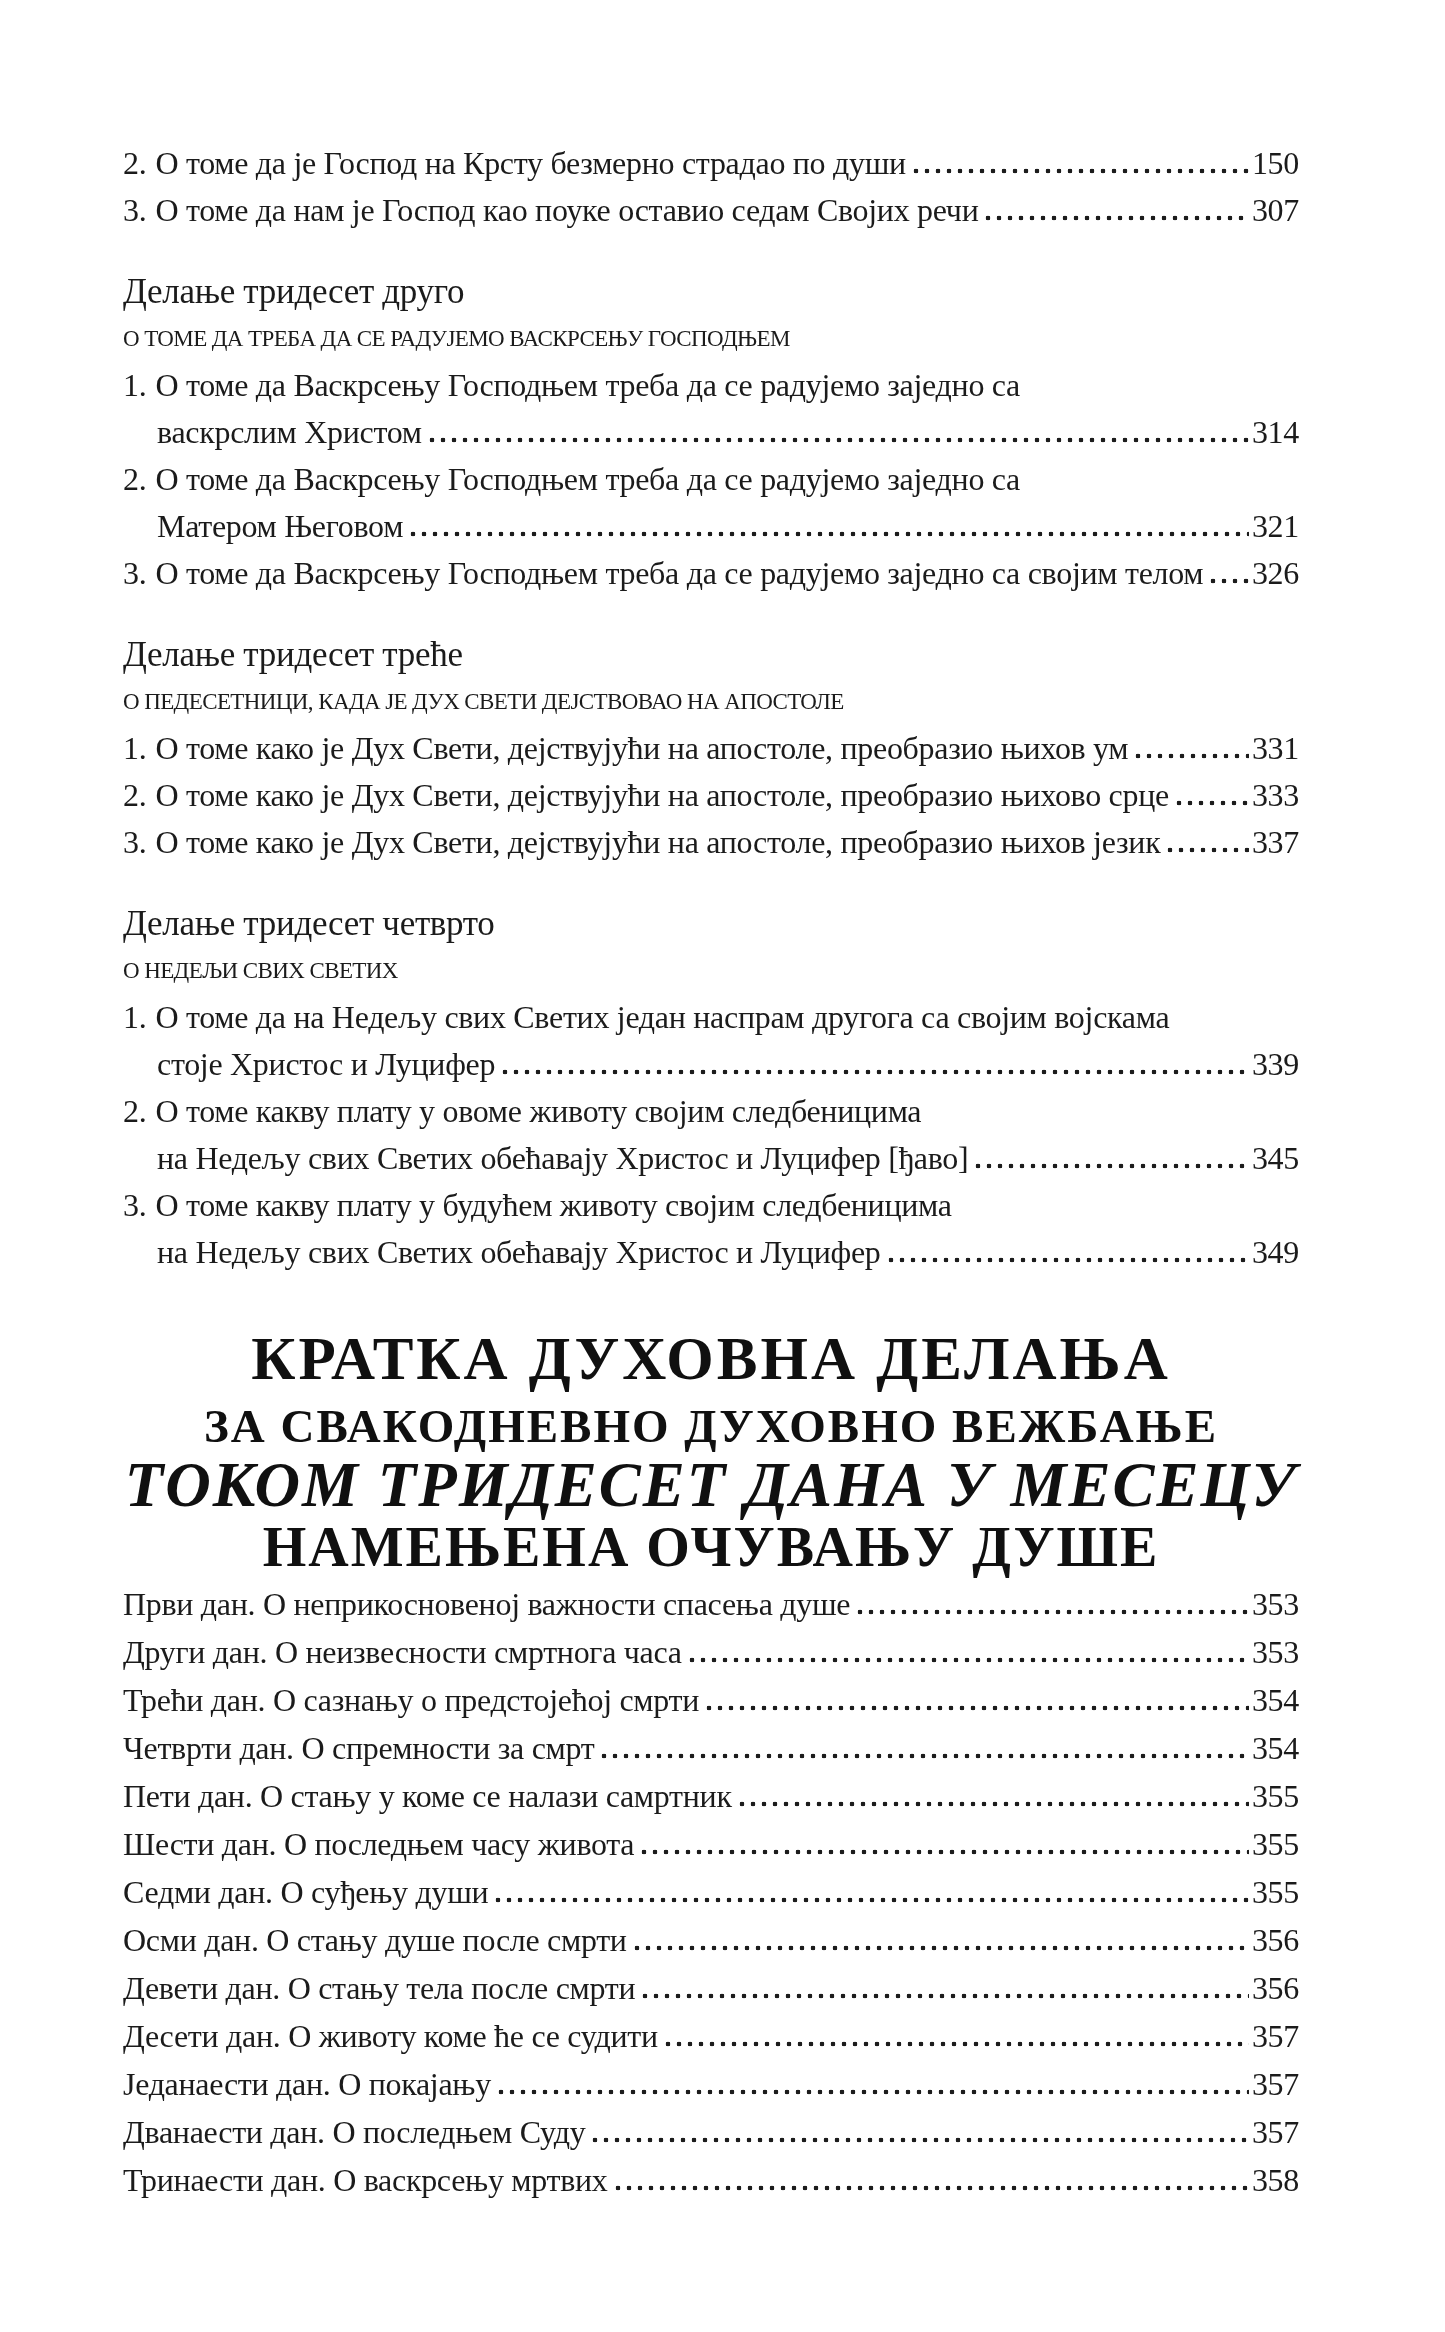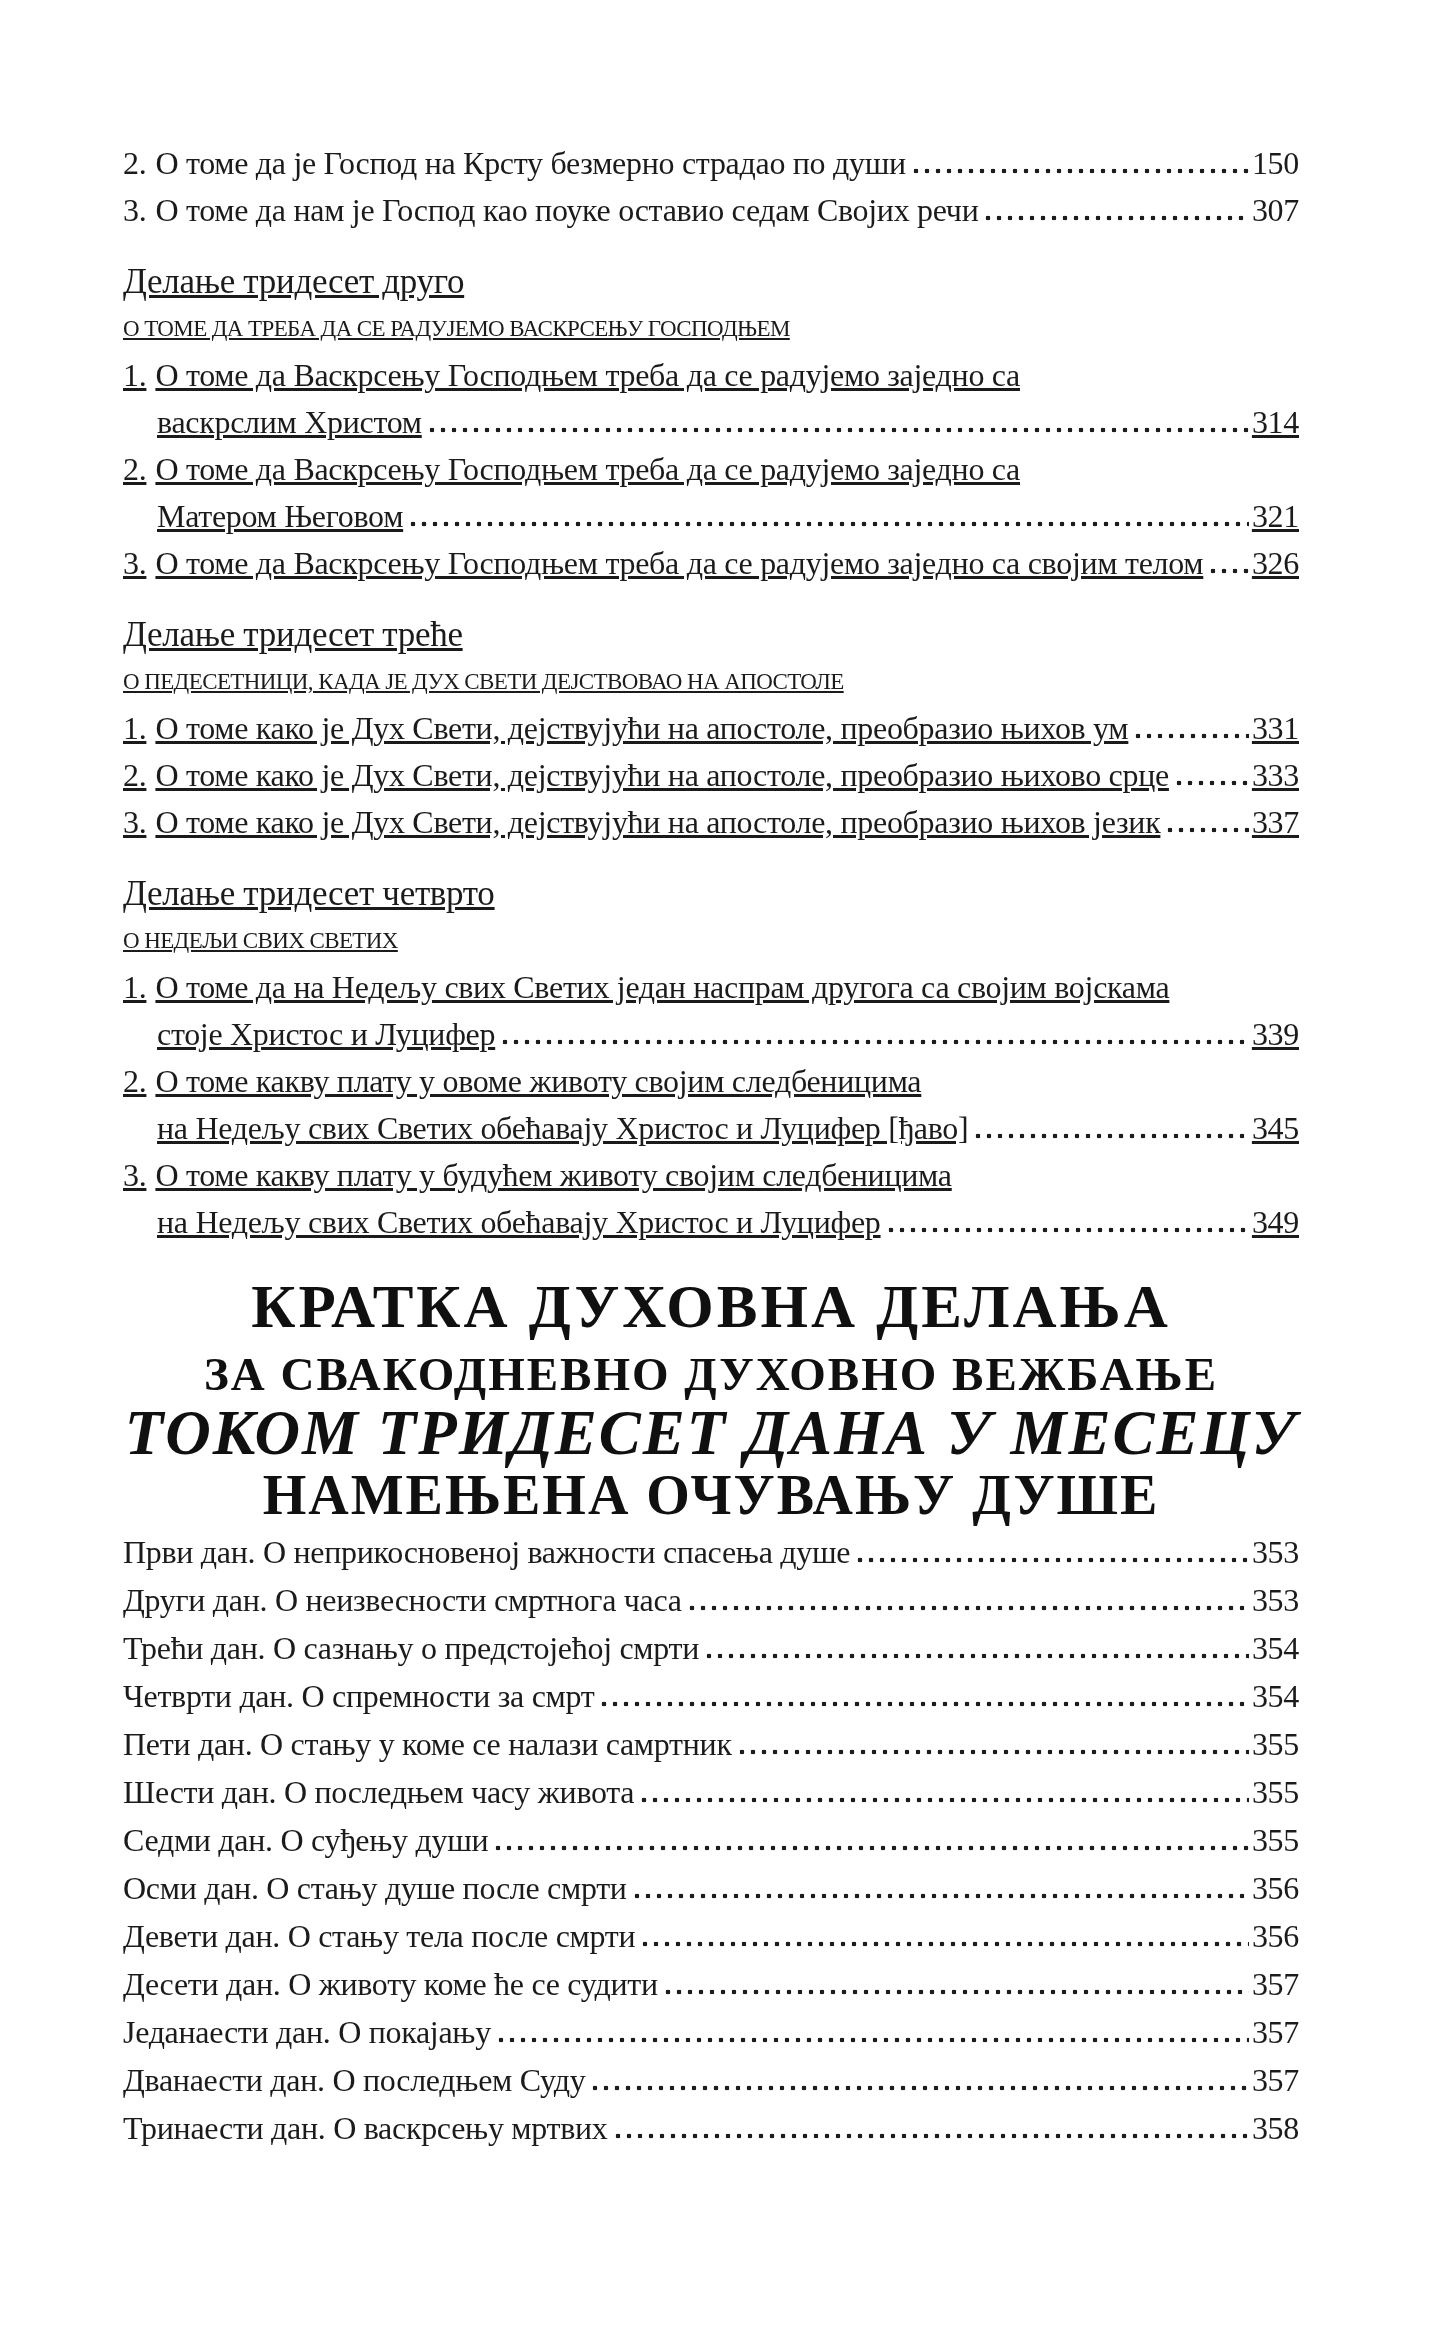--- a/index.html
+++ b/index.html
@@ -23,24 +23,24 @@
   .dots {
     flex:1 1 0; min-width:10px; height:6px;
     margin:0 3px 0 7px;
     background-image:radial-gradient(circle at 3px 3px, #1c1c1c 2.1px, transparent 2.6px);
     background-size:11px 6px;
     background-repeat:repeat-x;
     background-position:0 100%;
   }
   .pg { flex:0 0 auto; }
   .indent2 { padding-left:34px; }
-  .section { margin-top:24px;text-decoration:underline; }
+  .section { margin-top:34px; }
   .sec-label { font-size:35px; line-height:47px; letter-spacing:-0.3px; white-space:nowrap; }
   .sec-heading { font-size:23px; line-height:47px; letter-spacing:-0.6px; white-space:nowrap; }
-  .title-block { margin-top:24px; text-align:center; font-weight:bold; color:#101010; }
+  .title-block { margin-top:46px; text-align:center; font-weight:bold; color:#101010; }
   .title-line { white-space:nowrap; }
   .title-l0 { font-size:61px; line-height:74px; letter-spacing:3px; }
   .title-l1 { font-size:47px; line-height:60px; letter-spacing:2px; }
   .title-l2 { font-size:63px; line-height:58px; letter-spacing:2px;font-style:italic; }
   .title-l3 { font-size:56px; line-height:66px; letter-spacing:2px; }
   .days { margin-top:0; }
   .days .toc-row { line-height:48px; }
 </style>
 </head>
 <body>

